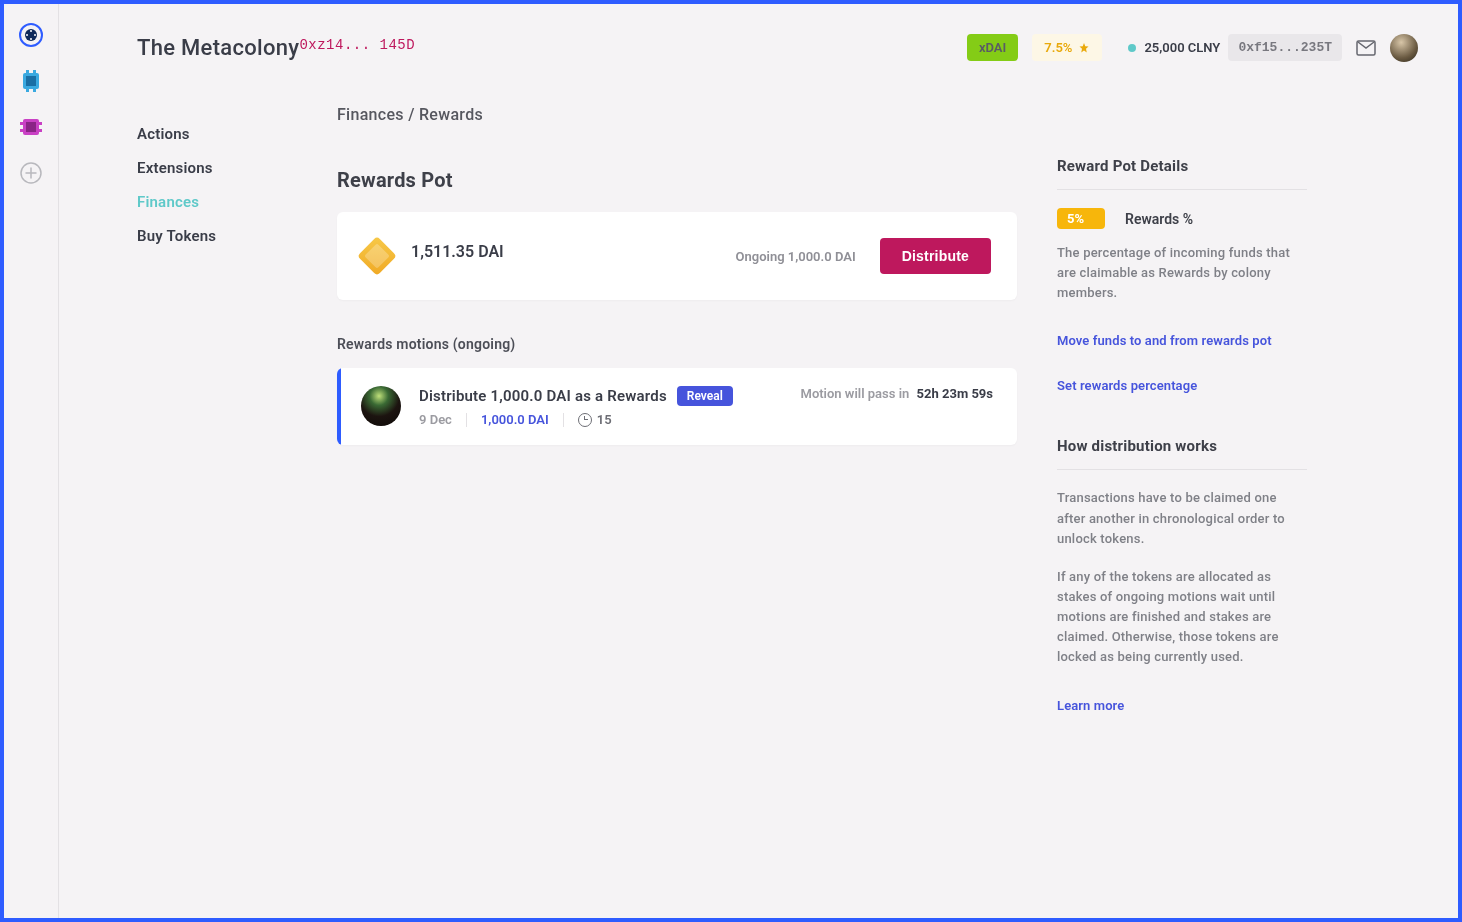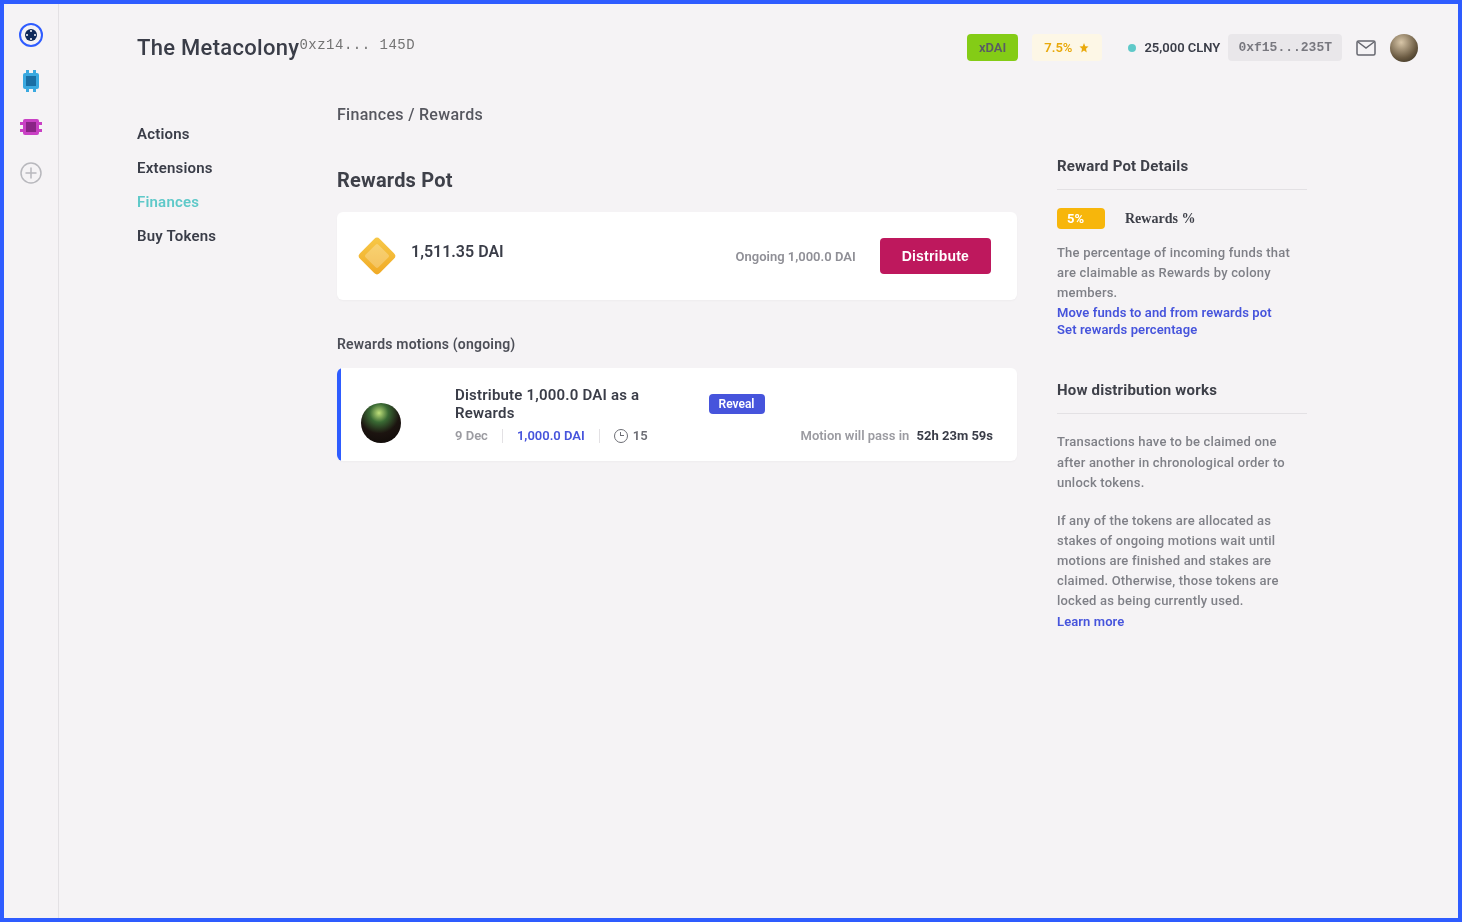--- a/index.html
+++ b/index.html
@@ -35,21 +35,21 @@
     
     .main { flex: 1; display: flex; flex-direction: column; }
     
     
     .header {
       display: flex; align-items: center; justify-content: space-between;
       padding: 24px 40px 10px 78px;
     }
     .title-block { display: flex; flex-direction: row; }
     .colony-title { font-size: 22px; font-weight: 500; color: #3a3d48; letter-spacing: 0.3px; }
-    .colony-address { font-family: "Courier New", monospace; font-size: 14px; color: #737373; margin-top: 2px; letter-spacing: 0.5px;}
+    .colony-address { font-family: "Courier New", monospace; font-size: 14px; color: #be185d; margin-top: 2px; letter-spacing: 0.5px;}
     .header-right { display: flex; align-items: center; gap: 14px; }
     .chip {
       background: #84cc16; border-radius: 4px; padding: 6px 12px;
       font-size: 13px; font-weight: 600; color: #5a5c65;
     }
     .chip-yellow {
       background: #fdf7e6; color: #e9a90b; display: flex; align-items: center; gap: 6px;
     }
     .chip-balance {
       background: transparent; display: flex; align-items: center; gap: 8px; padding-right: 0;
@@ -103,23 +103,23 @@
     .distribute-btn {
       background: #be185d; color: #fff; font-size: 14px; font-weight: 600;
       border: none; border-radius: 4px; padding: 10px 22px; cursor: pointer;
       letter-spacing: 0.2px;
     }
 
     .motions-title { font-size: 14px; font-weight: 600; color: #4c4e57; margin-top: 36px; letter-spacing: 0.2px;}
     
     .motion-card {
       background: #fff; border-radius: 6px; margin-top: 16px;
-      display: flex; align-items: flex-end; padding: 18px 24px 18px 0;
+      display: flex; align-items: flex-start; padding: 18px 24px 18px 0;
       box-shadow: 0 1px 2px rgba(0,0,0,0.03);
-      position: relative; overflow: hidden; gap: 36px;
+      position: relative; overflow: hidden;
     }
     .motion-accent {
       position: absolute; left: 0; top: 0; bottom: 0; width: 4px; background: #2e5cff;
     }
     .motion-avatar {
       width: 40px; height: 40px; border-radius: 50%; margin-left: 24px;
       background: radial-gradient(circle at 45% 25%, #bfe07a 0%, #3a6a34 25%, #1c1410 55%, #0c0806 100%);
       flex-shrink: 0;
     }
     .motion-body { margin-left: 18px; flex: 1; }
@@ -151,23 +151,23 @@
     
     
     .right-panel { width: 250px; padding-top: 60px; }
     .rp-title { font-size: 15px; font-weight: 700; color: #3e4049; letter-spacing: 0.2px;}
     .rp-hr { border: none; border-top: 1px solid #e3e1e4; margin: 14px 0 18px; }
     .rp-row { display: flex; align-items: center; gap: 20px; }
     .percent-badge {
       background: #f7b60b; color: #fff; font-weight: 700; font-size: 13px;
       border-radius: 4px; padding: 3px 14px 3px 10px; min-width: 48px;
     }
-    .rp-label { font-size: 14px; font-weight: 600; color: #3e4049; font-family: Liberation Serif, serif; }
+    .rp-label { font-size: 14px; font-weight: 600; color: #3e4049; }
     .rp-desc { font-size: 13px; font-weight: 500; color: #7f8087; margin-top: 14px; line-height: 1.55; letter-spacing: 0.2px;}
-    .rp-link { font-size: 13px; font-weight: 600; color: #4654dc; margin-top: 2px; display: block; cursor: pointer; letter-spacing: 0.1px;}
+    .rp-link { font-size: 13px; font-weight: 600; color: #4654dc; margin-top: 30px; display: block; cursor: pointer; letter-spacing: 0.1px;}
     .rp-section2 { margin-top: 44px; }
   </style>
 </head>
 <body>
 
 <div class="app">
   <div class="mini-sidebar">
     <div class="msb-item">
       <svg width="26" height="26" viewBox="0 0 26 26">
           <circle cx="13" cy="13" r="11" fill="none" stroke="#2e5cff" stroke-width="2"></circle>

